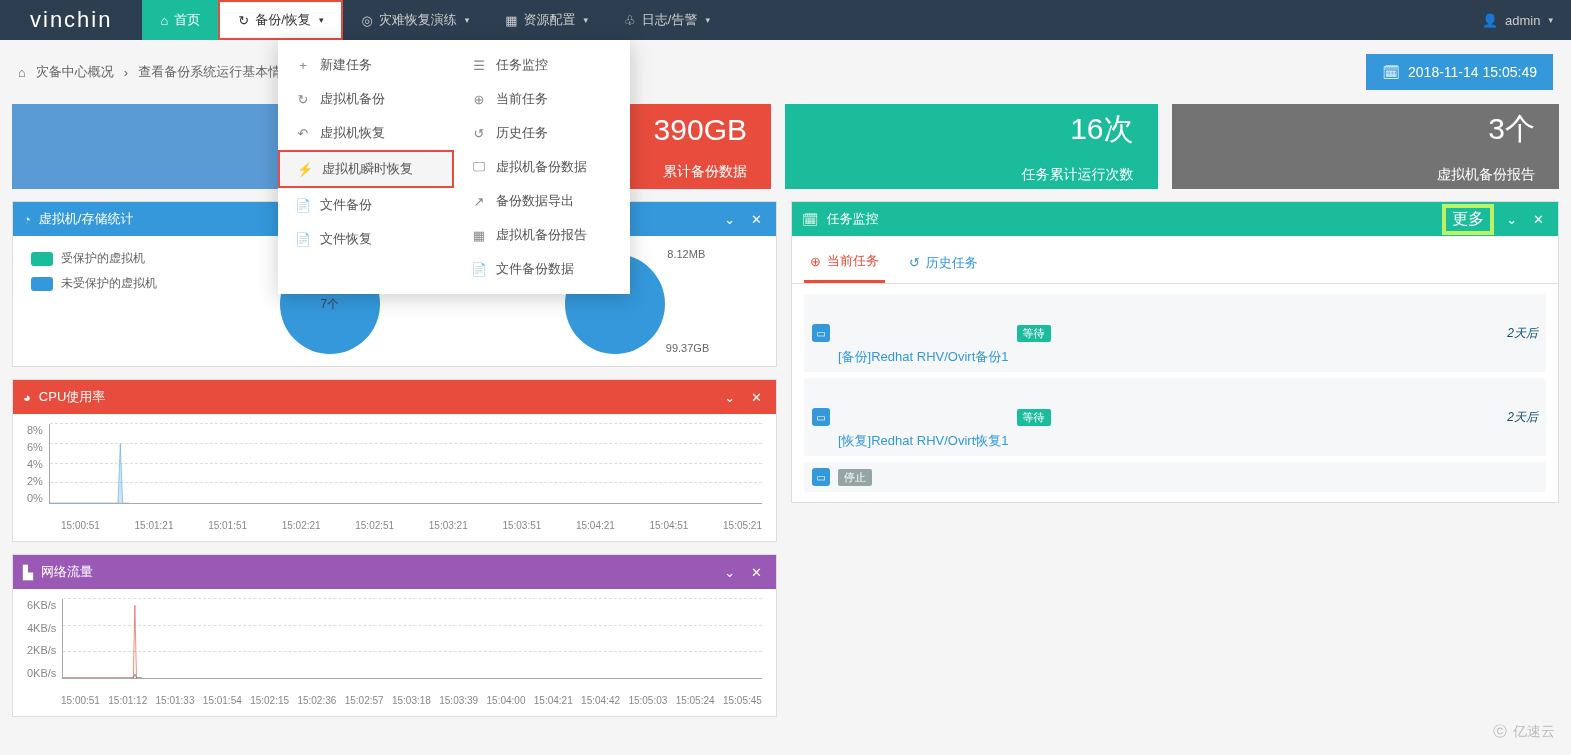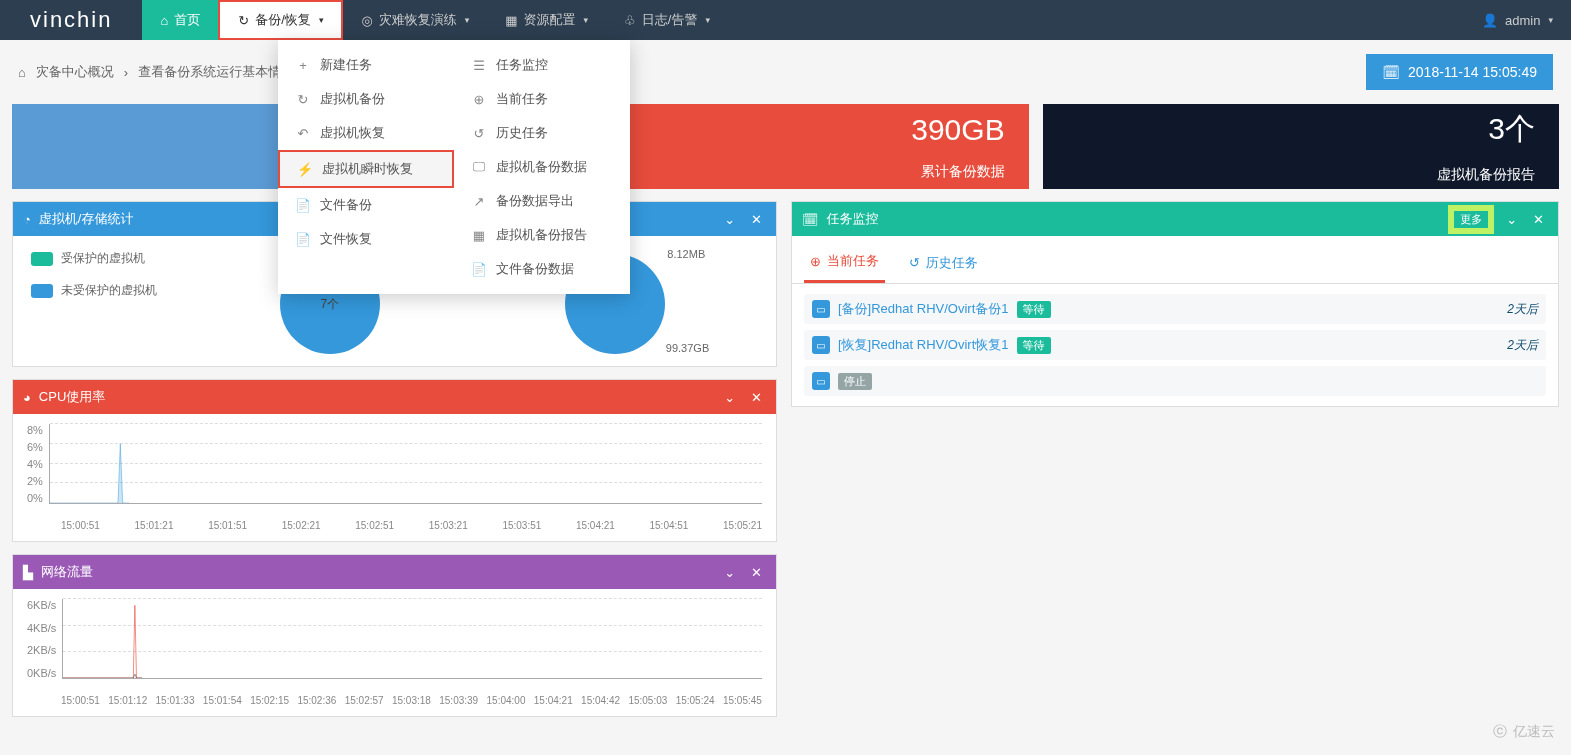--- a/index.html
+++ b/index.html
@@ -28,43 +28,43 @@
 .hd-blue { background:#3498db; }
 .hd-red { background:#e74c3c; }
 .hd-purple { background:#9b59b6; }
 .hd-teal { background:#1abc9c; }
 .dropdown { position:absolute; top:40px; left:278px; width:352px; background:#fff; box-shadow:0 4px 20px rgba(0,0,0,.2); z-index:100; display:flex; padding:8px 0; }
 .dropdown-col { width:50%; }
 .dd-item { display:flex; align-items:center; gap:10px; padding:8px 18px; color:#555; cursor:pointer; font-size:13px; }
 .dd-item.hl { border:2px solid #e74c3c; background:#f5f5f5; }
 .dd-icon { width:14px; display:inline-flex; justify-content:center; color:#888; }
 .pie-area { display:flex; padding:14px 18px; gap:30px; height:130px; }
-.legend { display:flex; flex-direction:column; gap:15px; font-size:12px; color:#666; }
+.legend { display:flex; flex-direction:column; gap:8px; font-size:12px; color:#666; }
 .legend-row { display:flex; align-items:center; gap:8px; }
 .swatch { width:22px; height:14px; border-radius:3px; display:inline-block; }
 .pies { flex:1; display:flex; justify-content:space-around; align-items:center; }
 .pie { width:100px; height:100px; border-radius:50%; position:relative; display:flex; align-items:center; justify-content:center; color:#444; font-size:12px;margin-top:6px; }
 .chart-body { padding:10px 14px; }
 .axis-y { display:flex; flex-direction:column; justify-content:space-between; font-size:11px; color:#888; height:80px; }
 .chart-grid { position:relative; height:80px; border-left:1px solid #aaa; border-bottom:1px solid #aaa; }
 .chart-grid .hline { position:absolute; left:0; right:0; border-top:1px dashed #ddd; }
 .chart-row { display:flex; gap:6px; }
 .xticks { display:flex; justify-content:space-between; font-size:10px; color:#888; margin-top:16px; padding-left:34px; }
 .line-cpu { position:absolute; left:0; right:0; bottom:0; height:100%; }
 .tabs { display:flex; border-bottom:1px solid #ddd; padding:6px 12px 0 12px; gap:18px; }
 .tab { padding:10px 6px; color:#3498db; display:flex; align-items:center; gap:6px; cursor:pointer; font-size:13px; }
 .tab.active { color:#e74c3c; border-bottom:3px solid #e74c3c; }
 .tasks { padding:10px 12px; display:flex; flex-direction:column; gap:6px; }
 .task { display:flex; align-items:center; gap:8px; background:#f5f7f9; padding:6px 8px; font-size:13px; border-radius:3px; }
 .task .sq { width:18px; height:18px; background:#3498db; border-radius:3px; display:inline-flex; align-items:center; justify-content:center; color:#fff; font-size:10px; }
-.task a { color:#3498db; text-decoration:none; }
+.task a { color:#3498db; text-decoration:none;margin-top:48px; }
 .badge { background:#1abc9c; color:#fff; padding:1px 6px; font-size:11px; border-radius:2px; }
 .badge.gray { background:#95a5a6; }
 .task .time { margin-left:auto; color:#0c4a6e; font-style:italic; font-size:12px; }
-.morebtn { border:6px solid #bef264; padding:1px 6px; font-size:11px; cursor:pointer; }
+.morebtn { border:4px solid #bef264; padding:1px 6px; font-size:16px; cursor:pointer; }
 .watermark { position:fixed; right:16px; bottom:14px; color:#bbb; font-size:14px; display:flex; align-items:center; gap:6px; }
 svg { display:block; }
 </style>
 </head>
 <body>
 
 <div class="topnav">
   <div class="logo">vinchin</div>
   <div class="nav-item active">
     <span>⌂</span>
@@ -170,21 +170,25 @@
 
 <div class="stats-row" id="stats-row">
     <div class="stat" style="background: rgb(91, 155, 213);">
       <div class="big">324</div>
       <div class="small">系统</div>
     </div>
     <div class="stat" style="background: rgb(231, 76, 60);">
       <div class="big">390GB</div>
       <div class="small">累计备份数据</div>
     </div>
-    <div class="stat" style="background: #0f172a; padding-left: 39px;">
+    <div class="stat" style="background: rgb(26, 188, 156);">
+      <div class="big">16次</div>
+      <div class="small">任务累计运行次数</div>
+    </div>
+    <div class="stat" style="background: #737373; padding-left: 39px;">
       <div class="big">3个</div>
       <div class="small">虚拟机备份报告</div>
     </div>
   </div>
 
 <div class="cols">
   <div class="left">
 
     <div class="panel">
       <div class="panel-hd hd-blue">

